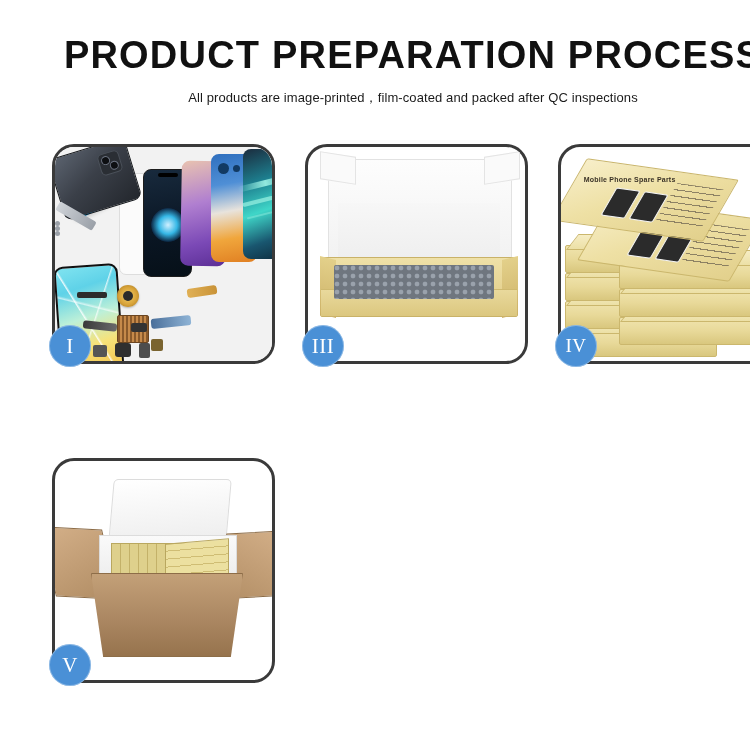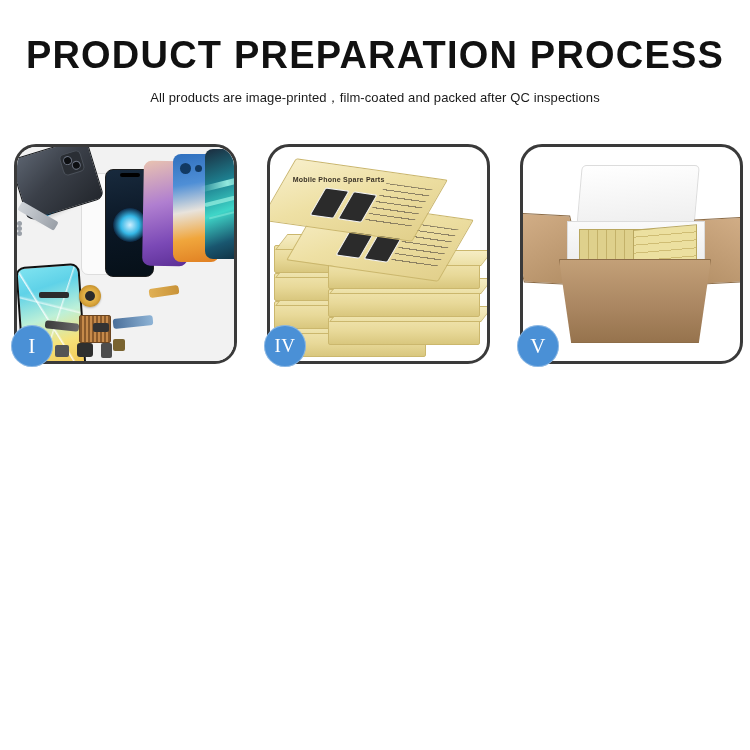--- a/index.html
+++ b/index.html
@@ -1,21 +1,21 @@
 <!DOCTYPE html>
 <html><head>
 <meta charset="utf-8">
 <style>
   html,body{margin:0;padding:0;}
   body{
     width:750px;height:750px;background:#ffffff;
     font-family:"Liberation Sans",sans-serif;
     overflow:hidden;position:relative;
   }
-  .page{width:668px;height:750px;position:relative;}
+  .page{width:668px;height:750px;position:relative;margin-left:38px;}
 
   
   .header{position:absolute;left:0;top:0;width:750px;text-align:center;}
   .title{
     font-size:38px;font-weight:700;letter-spacing:1.2px;color:#111111;
     margin-top:36px;line-height:1.05;white-space:nowrap;
   }
   .subtitle{
     font-size:13px;font-weight:400;color:#1a1a1a;margin-top:13px;
     letter-spacing:.1px;white-space:nowrap;
@@ -417,20 +417,33 @@
           <div class="tweez"></div>
           <div class="scr1"></div>
           <div class="scr2"></div>
           <div class="scr3"></div>
         </div>
       </div>
       <div class="badge">I</div>
     </div>
 
 
+    <div class="panel">
+      <div class="inner">
+        <div class="b3-lid"></div>
+        <div class="b3-inner"></div>
+        <div class="b3-tray">
+          <span class="lcap"></span>
+          <span class="rcap"></span>
+          <span class="face"></span>
+        </div>
+        <div class="b3-fill"></div>
+      </div>
+      <div class="badge">III</div>
+    </div>
 
     <div class="panel">
       <div class="inner">
         <div class="stack">
           <div class="sbox" style="left:0;top:168px;">
               <span class="top"></span>
             </div>
           <div class="sbox" style="left:0;top:140px;">
               <span class="top"></span>
             </div>

